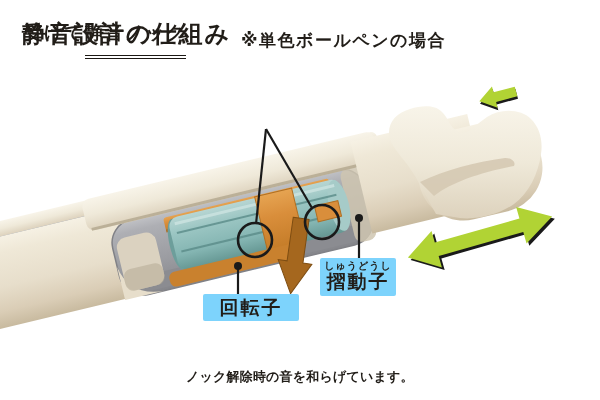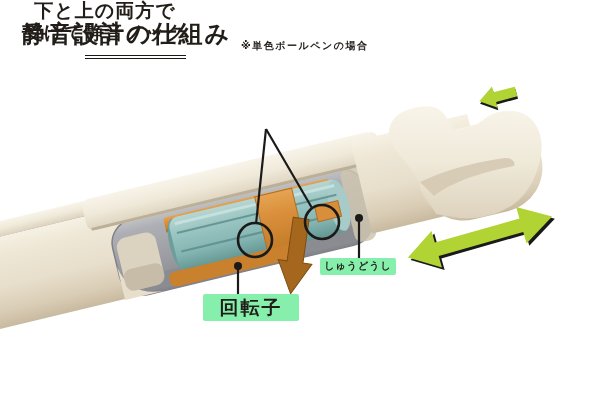--- a/index.html
+++ b/index.html
@@ -1,25 +1,25 @@
 <!DOCTYPE html>
 <html><head>
 <meta charset="utf-8">
 <style>
   html,body{margin:0;padding:0;background:#fff;}
   #stage{position:relative;width:600px;height:400px;background:#ffffff;overflow:hidden;
          font-family:"Liberation Sans","DejaVu Sans",sans-serif;color:#211d18;}
   #art{position:absolute;left:0;top:0;}
   .txt{position:absolute;white-space:nowrap;font-weight:700;}
   #title{left:22px;top:18px;font-size:24px;letter-spacing:2px;}
-  #subtitle{left:241px;top:39px;font-size:10px;letter-spacing:1.5px;}
+  #subtitle{left:241px;top:29px;font-size:17px;letter-spacing:1.5px;}
   #annotation{left:160px;top:68px;width:210px;text-align:center;font-size:19px;
               font-weight:700;line-height:1.16;letter-spacing:1px;}
   .u{border-bottom:4px double #1b1814;padding-bottom:12px;}
-  .plabel{position:absolute;background:#86efac;font-weight:700;text-align:center;border-radius:2px;}
+  .plabel{position:absolute;background:#7dd3fc;font-weight:700;text-align:center;border-radius:2px;}
   #rotor-label{left:203px;top:294px;width:96px;height:27px;font-size:19px;
                letter-spacing:2px;line-height:27px;}
   #slider-label{left:320px;top:258px;width:76px;padding:2px 0 3px 0;}
   #slider-furigana{display:block;font-size:10px;letter-spacing:1px;line-height:1.2;}
   #slider-main{display:block;font-size:19px;letter-spacing:2px;line-height:1.1;}
   #footnote1{left:172px;top:346px;font-size:13px;letter-spacing:0.2px;}
   #footnote2{left:186px;top:368px;font-size:13px;letter-spacing:0.2px;}
 </style>
 </head>
 <body>
@@ -126,23 +126,25 @@
     <g transform="rotate(-15.9 480 237)">
       <polygon points="407,240 437,221 437,233 525,233 525,221 557,240 525,259 525,247 437,247 437,259" fill="#1a1a1a"></polygon>
       <polygon points="405,237 435,218 435,230 523,230 523,218 555,237 523,256 523,244 435,244 435,256" fill="#b1d334"></polygon>
     </g>
   </svg>
 
   <div id="title" class="txt">静音設計の仕組み</div>
   <div id="subtitle" class="txt">※単色ボールペンの場合</div>
 
   <div id="annotation">
-    <span>下と上の両方で</span><br>
+    <br>
     <span>受けて</span><span class="u">静音ノック</span>
   </div>
 
   <div id="rotor-label" class="plabel">回転子</div>
 
   <div id="slider-label" class="plabel">
     <span id="slider-furigana">しゅうどうし</span>
+    <span id="slider-main">摺動子</span>
   </div>
 
+  <div id="footnote2" class="txt">ノック解除時の音を和らげています。</div>
 </div>
 
 </body></html>

